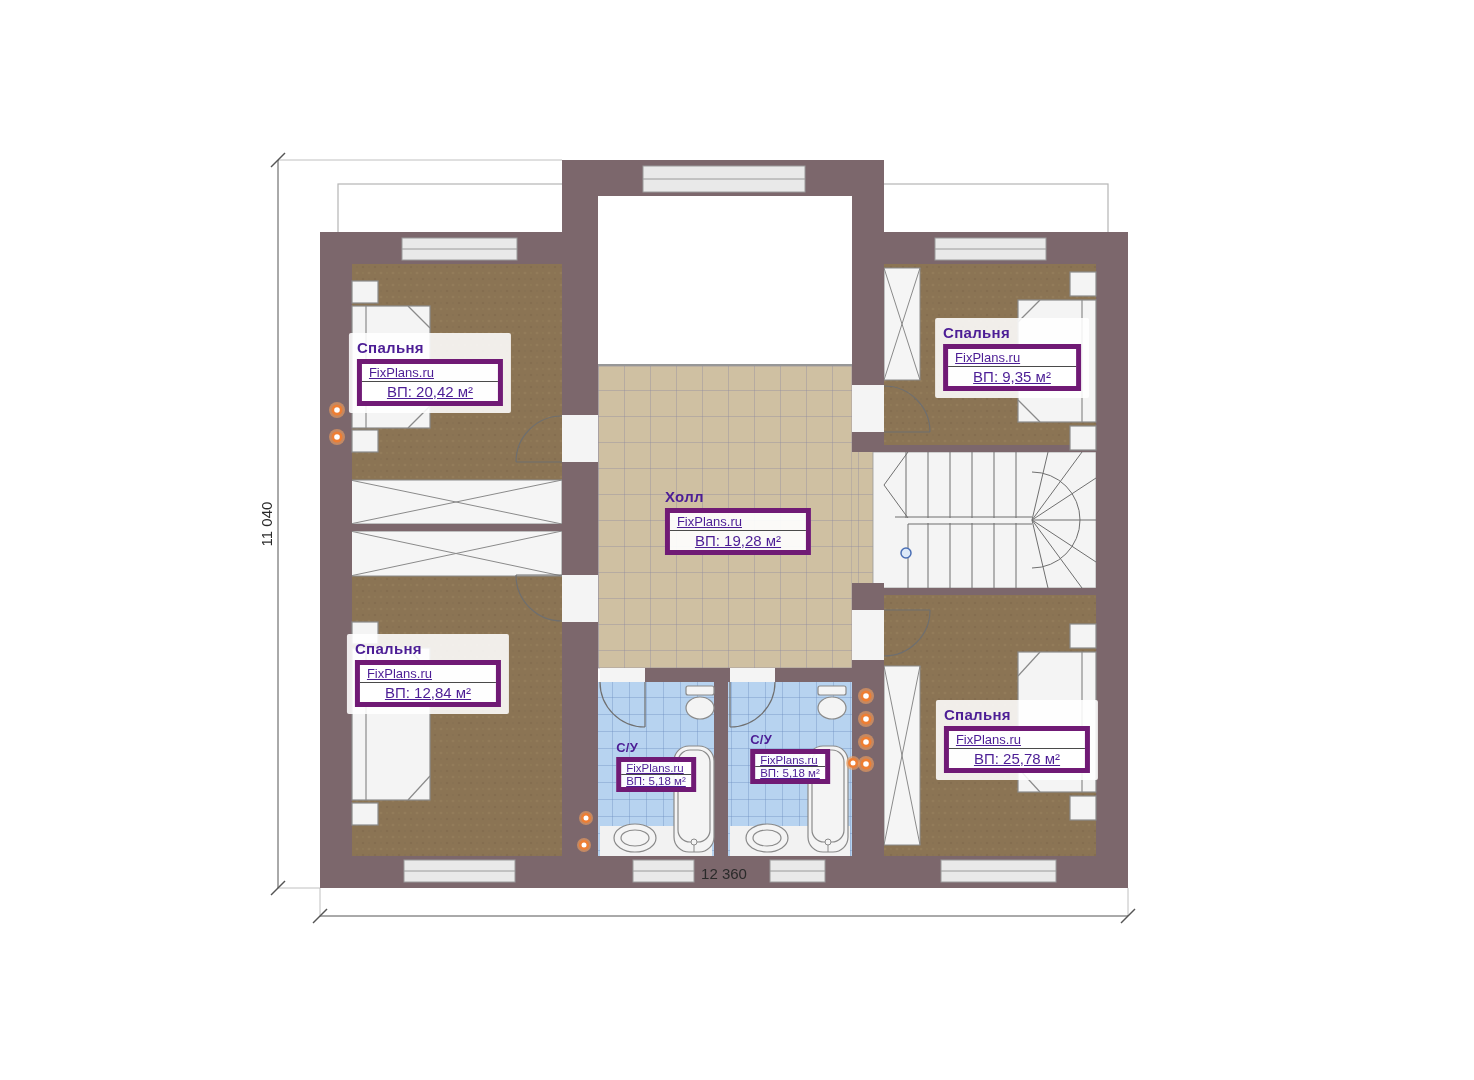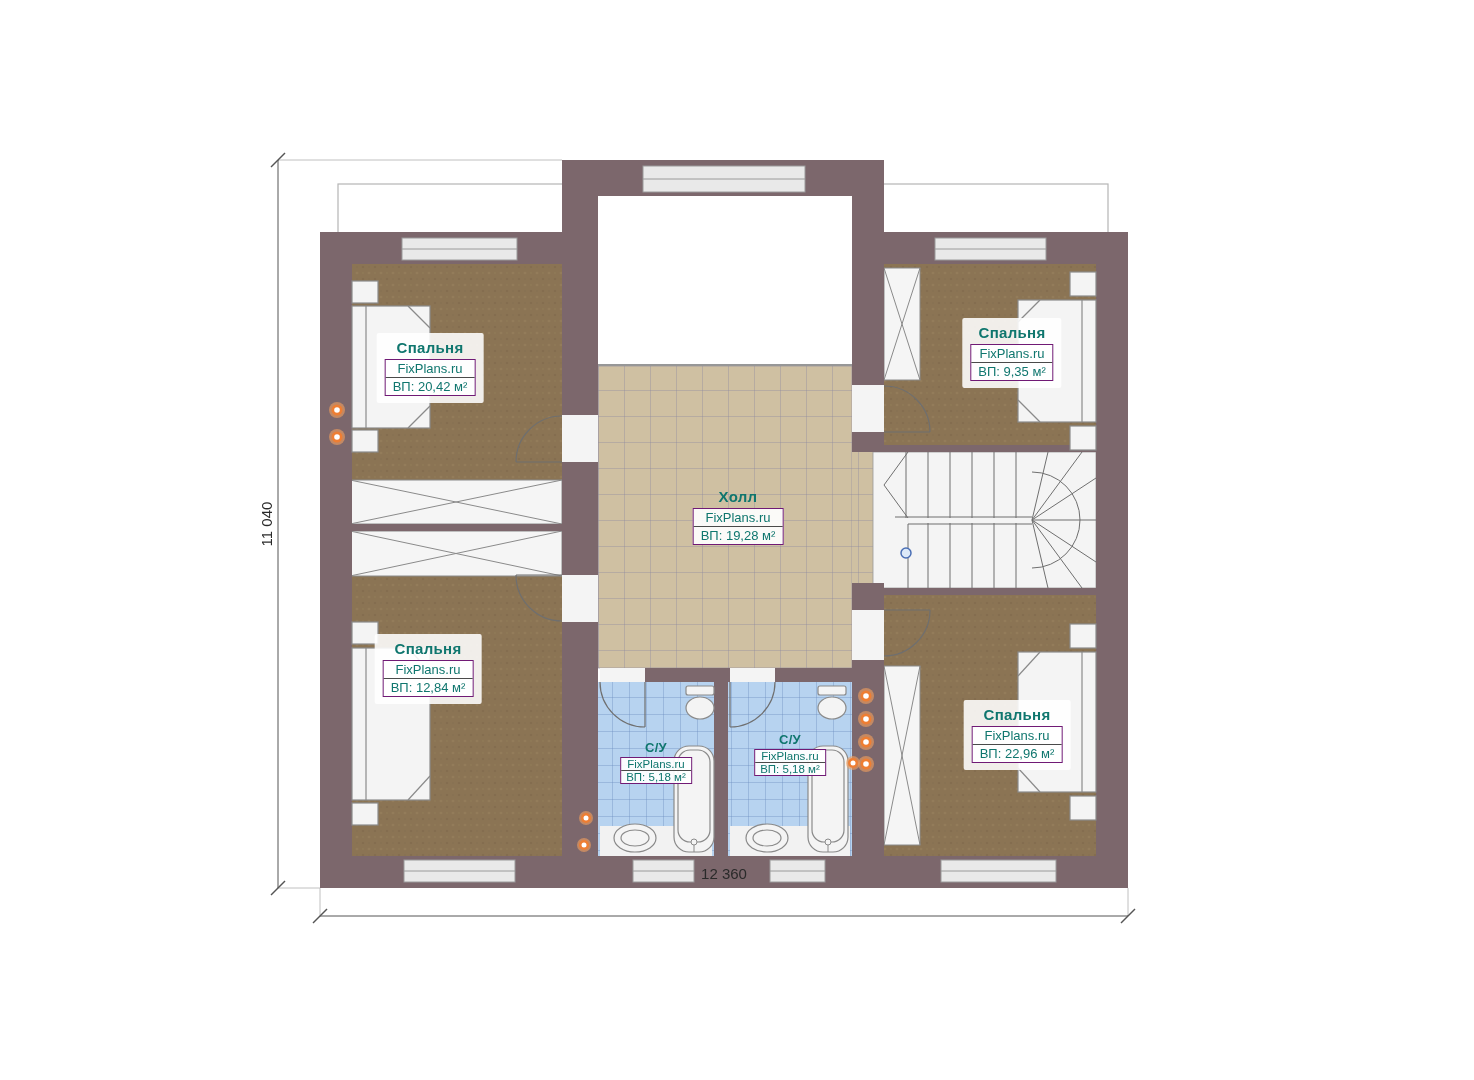--- a/index.html
+++ b/index.html
@@ -7,49 +7,49 @@
     position:relative;
     width:1474px;height:1080px;
     background:#ffffff;
     font-family:"Liberation Sans", sans-serif;
     overflow:hidden;
   }
   .canvas svg{position:absolute;left:0;top:0;}
   .room-label{
     position:absolute;
     transform:translateX(-50%);
-    text-align:center;
-    color:#0f766e;
+    color:#4c1d95;
     z-index:5;
   }
   .room-label.on-panel{
     background:rgba(255,255,255,0.88);
     padding:6px 8px 7px 8px;
     border-radius:2px;
   }
   .room-name{
     font-size:15px;
     font-weight:bold;
     letter-spacing:.3px;
     margin-bottom:3px;
     white-space:nowrap;
   }
   .room-box{
     display:inline-block;
-    border:1px solid #701a75;
+    border:5px solid #701a75;
     background:rgba(255,255,255,0.92);
+    text-decoration:underline;
   }
   .room-box .room-brand{
     font-size:13px;
     padding:1px 7px;
     white-space:nowrap;
   }
   .room-box .room-area{
-    font-size:13px;
-    padding:1px 7px;
+    font-size:15px;
+    padding:1px 25px;
     border-top:1px solid #4a4a4a;
     white-space:nowrap;
   }
   .room-label.small .room-name{font-size:13px;margin-bottom:2px;}
   .room-label.small .room-box .room-brand,
   .room-label.small .room-box .room-area{font-size:11.5px;padding:0 5px;}
   .dim-label{
     position:absolute;
     font-size:15px;
     color:#2a2a2a;
@@ -348,21 +348,21 @@
   <div class="room-box">
     <div class="room-brand">FixPlans.ru</div>
     <div class="room-area">ВП: 12,84 м²</div>
   </div>
 </div>
 
 <div class="room-label on-panel" style="left:1017px;top:700px;">
   <div class="room-name">Спальня</div>
   <div class="room-box">
     <div class="room-brand">FixPlans.ru</div>
-    <div class="room-area">ВП: 22,96 м²</div>
+    <div class="room-area">ВП: 25,78 м²</div>
   </div>
 </div>
 
 <div class="room-label" style="left:738px;top:488px;">
   <div class="room-name">Холл</div>
   <div class="room-box">
     <div class="room-brand">FixPlans.ru</div>
     <div class="room-area">ВП: 19,28 м²</div>
   </div>
 </div>

